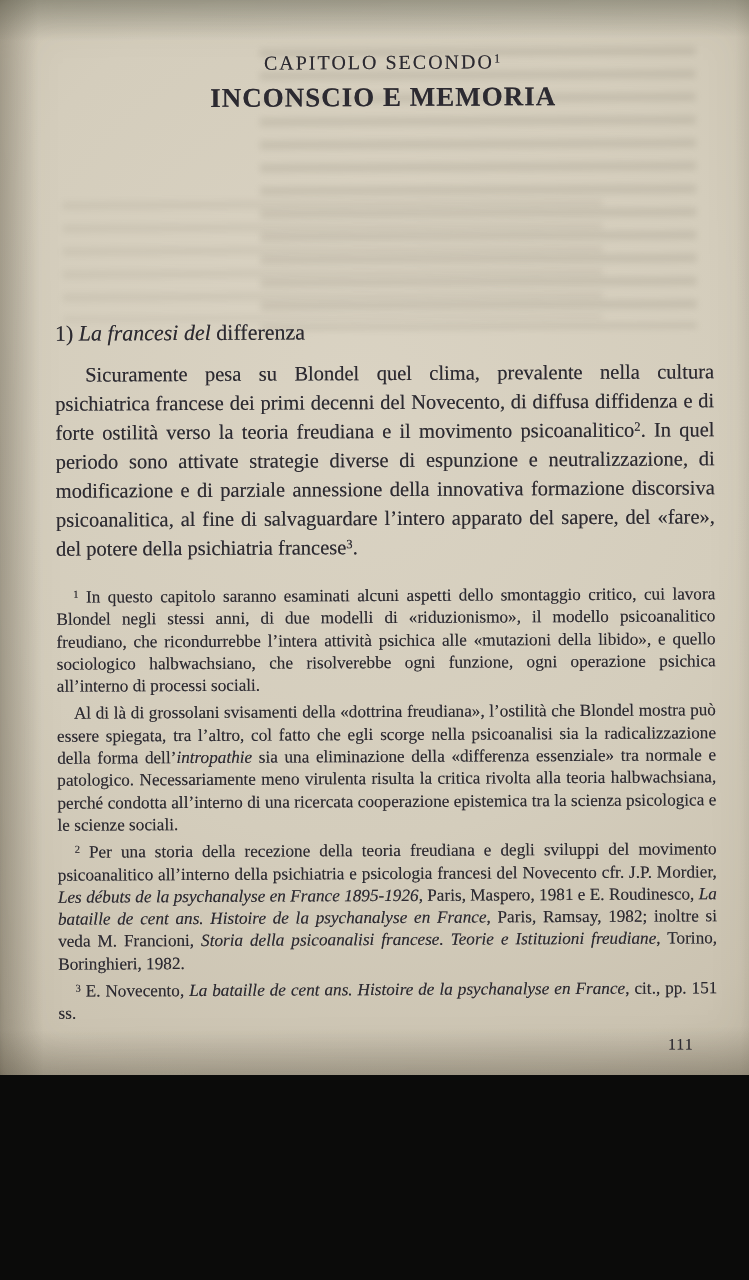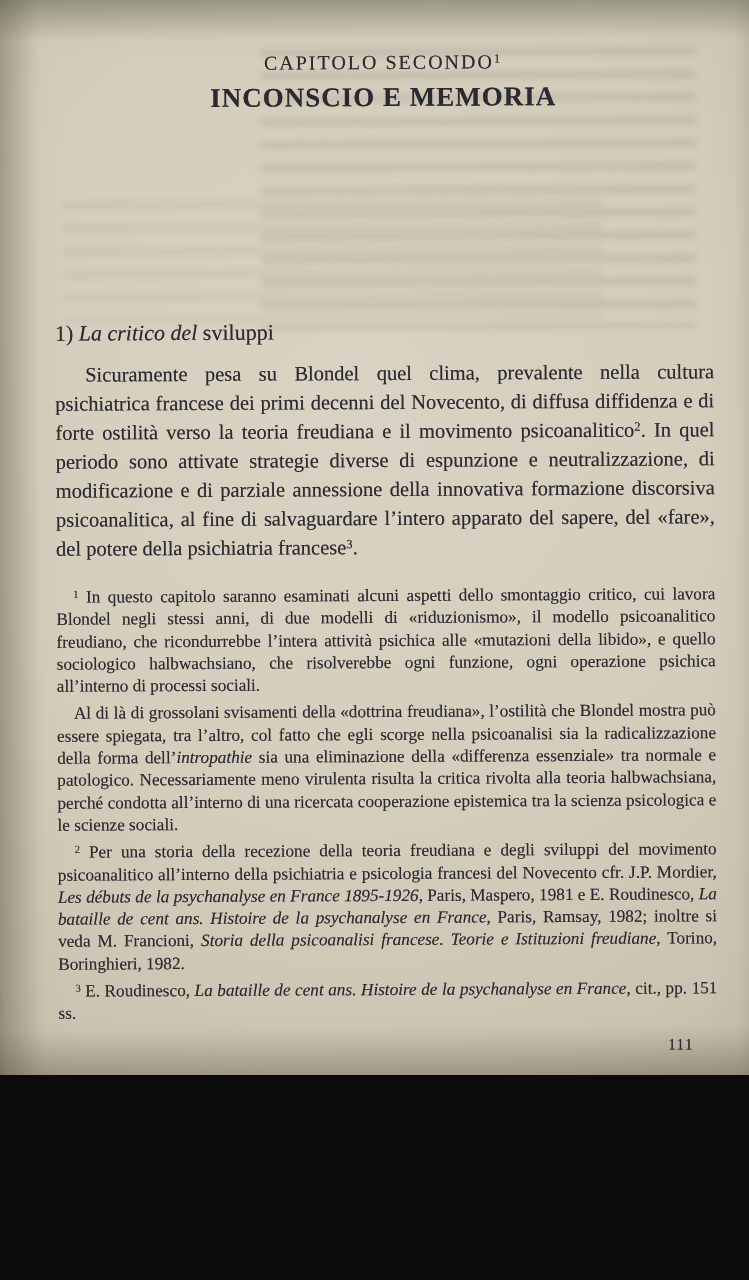--- a/index.html
+++ b/index.html
@@ -141,28 +141,28 @@
 <div class="photo">
   <div class="page">
     <div class="showthrough"></div>
     <div class="showthrough2"></div>
     <div class="content">
 
       <h2 class="chapter-label"><span>CAPITOLO SECONDO</span><span class="sup">1</span></h2>
 
       <h1 class="chapter-title">INCONSCIO E MEMORIA</h1>
 
-      <h3 class="section-heading"><span>1) </span><span class="it">La critico del</span><span> sviluppi</span></h3>
+      <h3 class="section-heading"><span>1) </span><span class="it">La francesi del</span><span> differenza</span></h3>
 
       <p class="body-par"><span>Sicuramente pesa su Blondel quel clima, prevalente nella cultura psichiatrica francese dei primi decenni del Novecento, di diffusa diffidenza e di forte ostilità verso la teoria freudiana e il movimento psicoanalitico</span><span class="sup">2</span><span>. In quel periodo sono attivate strategie diverse di espunzione e neutralizzazione, di modificazione e di parziale annessione della innovativa formazione discorsiva psicoanalitica, al fine di salvaguardare l’intero apparato del sapere, del «fare», del potere della psichiatria francese</span><span class="sup">3</span><span>.</span></p>
 
       <div class="footnotes">
         <p class="fn"><span class="sup">1</span><span> In questo capitolo saranno esaminati alcuni aspetti dello smontaggio critico, cui lavora Blondel negli stessi anni, di due modelli di «riduzionismo», il modello psicoanalitico freudiano, che ricondurrebbe l’intera attività psichica alle «mutazioni della libido», e quello sociologico halbwachsiano, che risolverebbe ogni funzione, ogni operazione psichica all’interno di processi sociali.</span></p>
         <p class="fn"><span>Al di là di grossolani svisamenti della «dottrina freudiana», l’ostilità che Blondel mostra può essere spiegata, tra l’altro, col fatto che egli scorge nella psicoanalisi sia la radicalizzazione della forma dell’</span><span class="it">intropathie</span><span> sia una eliminazione della «differenza essenziale» tra normale e patologico. Necessariamente meno virulenta risulta la critica rivolta alla teoria halbwachsiana, perché condotta all’interno di una ricercata cooperazione epistemica tra la scienza psicologica e le scienze sociali.</span></p>
         <p class="fn"><span class="sup">2</span><span> Per una storia della recezione della teoria freudiana e degli sviluppi del movimento psicoanalitico all’interno della psichiatria e psicologia francesi del Novecento cfr. J.P. Mordier, </span><span class="it">Les débuts de la psychanalyse en France 1895-1926</span><span>, Paris, Maspero, 1981 e E. Roudinesco, </span><span class="it">La bataille de cent ans. Histoire de la psychanalyse en France</span><span>, Paris, Ramsay, 1982; inoltre si veda M. Francioni, </span><span class="it">Storia della psicoanalisi francese. Teorie e Istituzioni freudiane</span><span>, Torino, Boringhieri, 1982.</span></p>
-        <p class="fn"><span class="sup">3</span><span> E. Roudinesco, </span><span class="it">La bataille de cent ans. Histoire de la psychanalyse en France</span><span>, cit., pp. 151 ss.</span></p>
+        <p class="fn"><span class="sup">3</span><span> E. Novecento, </span><span class="it">La bataille de cent ans. Histoire de la psychanalyse en France</span><span>, cit., pp. 151 ss.</span></p>
       </div>
 
       <div class="page-number">111</div>
 
     </div>
   </div>
 </div>
 
 </body></html>

